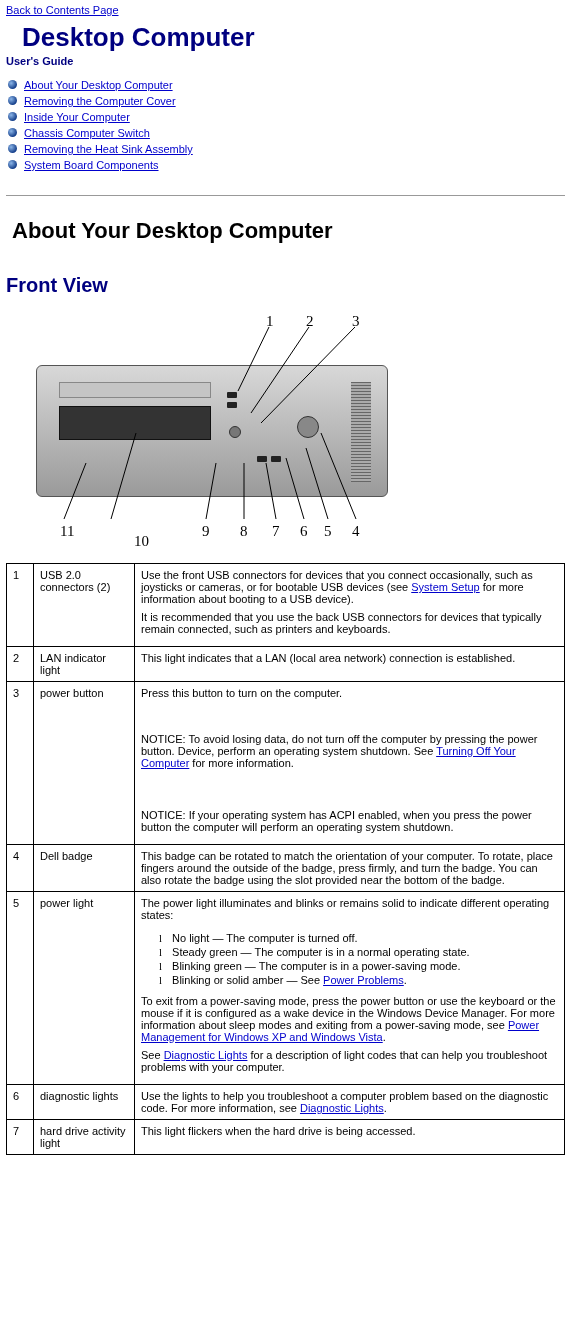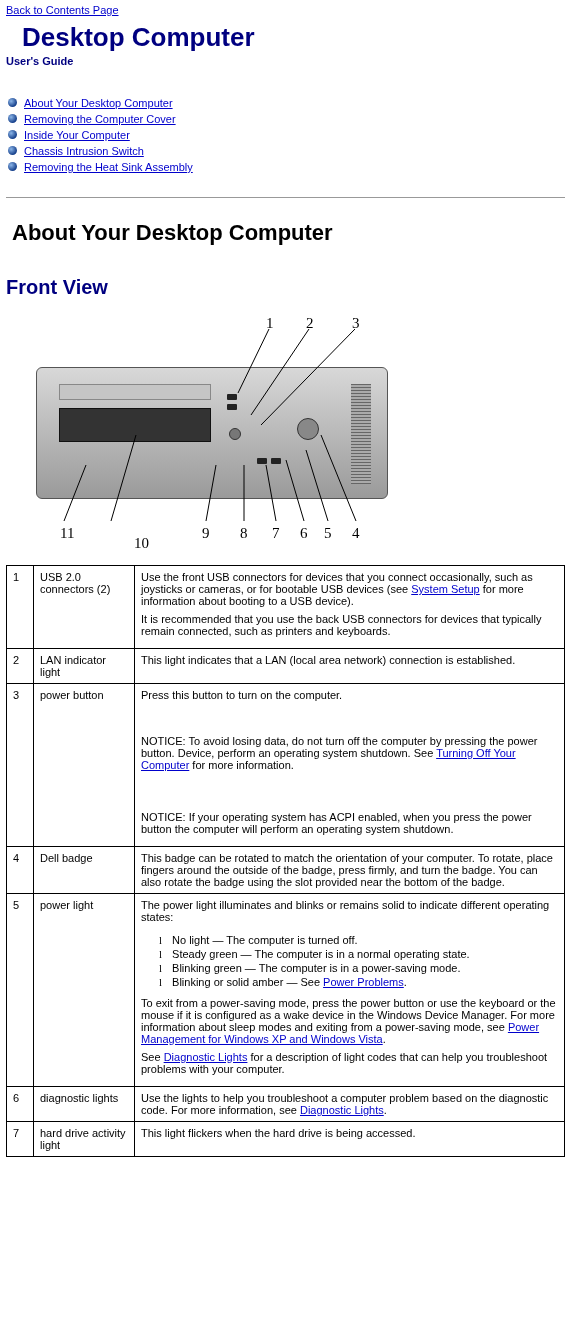--- a/index.html
+++ b/index.html
@@ -11,21 +11,21 @@
     width: 559px;
   }
   a { color: #0000cc; text-decoration: underline; }
   .toplink { color: #0000cc; text-decoration: underline; font-size: 11px; }
   h1.title {
     color: #000080;
     font-size: 26px;
     font-weight: bold;
     margin: 6px 0 0 16px;
   }
-  .guide { color: #000080; font-weight: bold; font-size: 11px; margin: 2px 0 28px 0; }
+  .guide { color: #000080; font-weight: bold; font-size: 11px; margin: 2px 0 10px 0; }
   ul.bullets { list-style: none; padding: 0; margin: 4px 0 8px 0; }
   ul.bullets li { padding: 2px 0 2px 18px; position: relative; }
   ul.bullets li .dot {
     position: absolute;
     left: 2px;
     top: 3px;
     width: 9px;
     height: 9px;
     border-radius: 50%;
     background: radial-gradient(circle at 35% 35%, #8bb5e8 0%, #153f8a 70%);
@@ -114,22 +114,23 @@
 
 <a href="#" class="toplink">Back to Contents Page</a>
 
 <h1 class="title">Desktop Computer</h1>
 <div class="guide">User's Guide</div>
 
 <ul class="bullets">
   <li><span class="dot"></span><a href="#">About Your Desktop Computer</a></li>
   <li><span class="dot"></span><a href="#">Removing the Computer Cover</a></li>
   <li><span class="dot"></span><a href="#">Inside Your Computer</a></li>
-  <li><span class="dot"></span><a href="#">Chassis Intrusion Switch</a></li>
+  <li><span class="dot"></span><a href="#">Chassis Computer Switch</a></li>
   <li><span class="dot"></span><a href="#">Removing the Heat Sink Assembly</a></li>
+  <li><span class="dot"></span><a href="#">System Board Components</a></li>
 </ul>
 
 <hr class="sep">
 
 <h2 class="section">About Your Desktop Computer</h2>
 
 <h2 class="subsection">Front View</h2>
 
 <div class="figure">
   <span class="callout" style="left:240px;top:0;">1</span>

